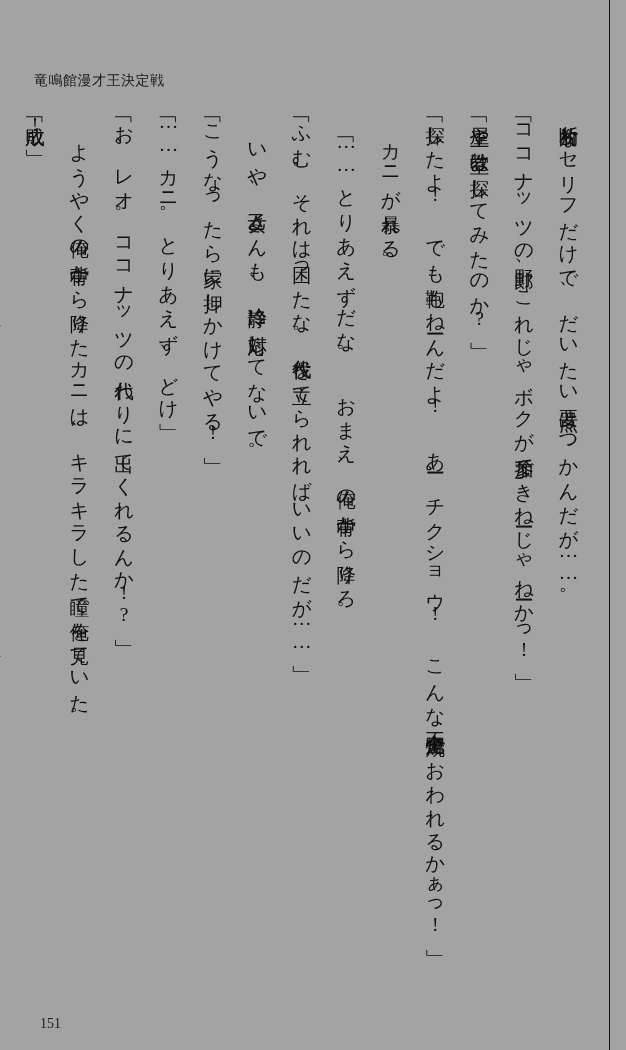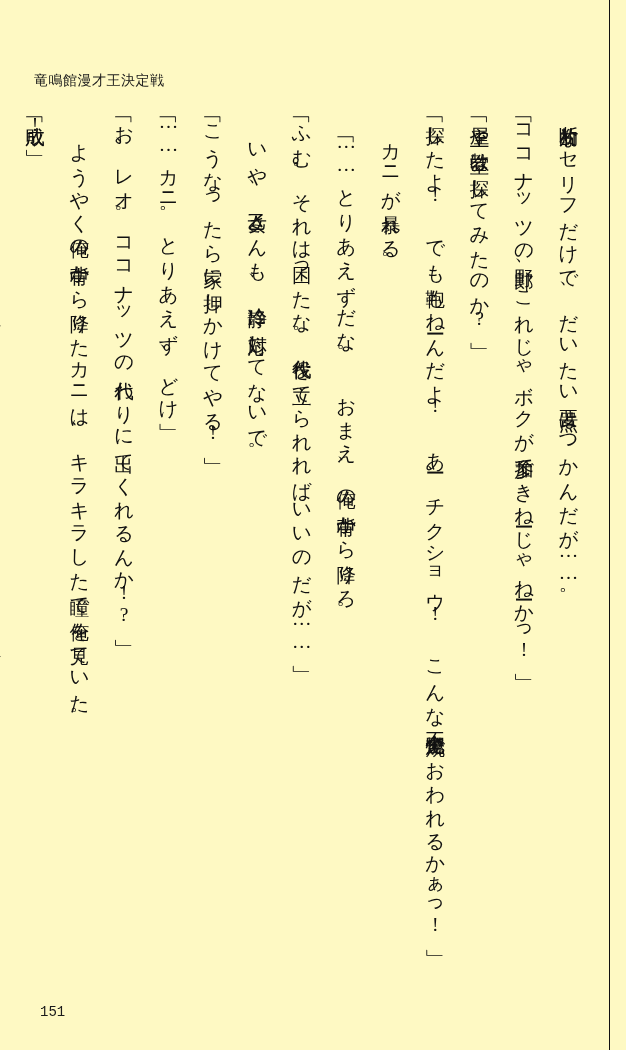--- a/index.html
+++ b/index.html
@@ -15,21 +15,21 @@
     position: relative;
     overflow: hidden;
   }
 
   .page {
     position: absolute;
     left: 0;
     top: 0;
     width: 626px;
     height: 1050px;
-    background: #fef9c3;
+    background: #a3a3a3;
   }
 
   
   .running-header {
     position: absolute;
     left: 34px;
     top: 72px;
     font-size: 14px;
     letter-spacing: 0.5px;
     color: #1a1a1a;
@@ -67,23 +67,23 @@
     text-indent: 0;
   }
   .vtext p.ind {
     text-indent: 1em;
   }
 
   
   .folio {
     position: absolute;
     left: 40px;
-    bottom: 30px;
+    bottom: 18px;
     font-size: 14px;
-    font-family: Liberation Mono, monospace;
+    font-family: Liberation Serif, serif;
     color: #1a1a1a;
   }
 </style>
 </head>
 <body>
 
 <div class="page">
 
   <div class="running-header">竜鳴館漫才王決定戦</div>
 

